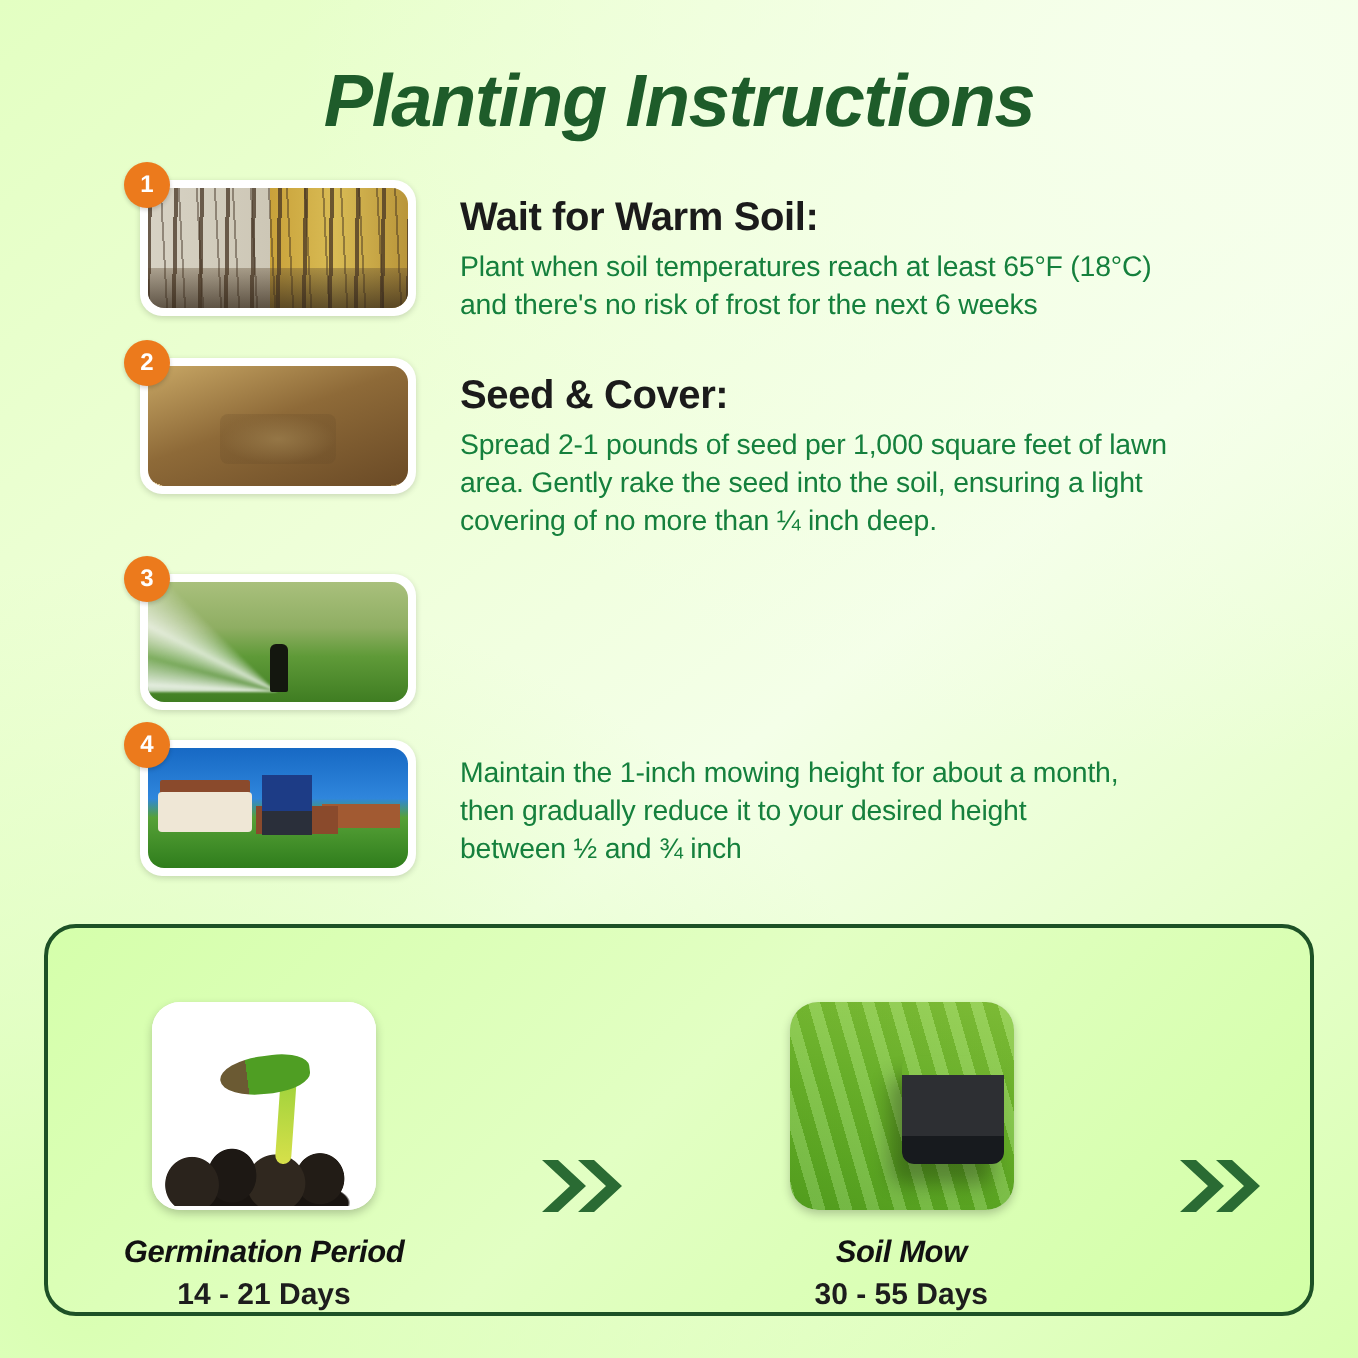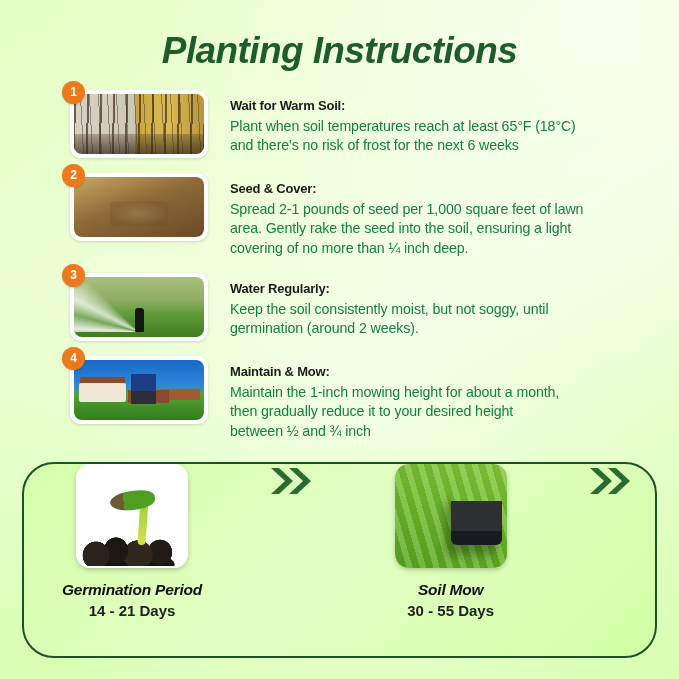--- a/index.html
+++ b/index.html
@@ -89,21 +89,21 @@
     font-weight: bold;
     line-height: 23px;
     text-align: center;
     z-index: 5;
     box-shadow: 0 1px 2px rgba(0,0,0,0.18);
   }
 
   .step-text { padding-top: 8px; flex: 1 1 auto; }
 
   .step-head {
-    font-size: 13px;
+    font-size: 20px;
     font-weight: bold;
     color: #1b1b1b;
     letter-spacing: -0.2px;
     margin-bottom: 4px;
   }
 
   .step-body {
     font-size: 14.2px;
     line-height: 1.36;
     color: #15803d;
@@ -112,24 +112,24 @@
   }
 
   
   .timeline {
     position: absolute;
     left: 22px;
     top: 462px;
     width: 635px;
     height: 196px;
     border: 2px solid #1d5126;
-    border-radius: 32px;
+    border-radius: 16px;
     background: linear-gradient(135deg, #d5ffab 0%, #e2ffc3 48%, #d2ffa6 100%);
     display: flex;
-    align-items: flex-start;
+    align-items: flex-end;
     justify-content: space-between;
     padding: 0 22px;
     gap: 48px;
   }
 
   .tl-item {
     width: 172px;
     display: flex;
     flex-direction: column;
     align-items: center;
@@ -368,36 +368,30 @@
       </div>
     </div>
 
     <div class="step">
       <div class="thumb-wrap">
         <div class="badge">3</div>
         <div class="thumb">
           <div class="pic pic-sprinkler"></div>
         </div>
       </div>
-      <div class="step-text">
-        <div class="step-head">Water Regularly:</div>
-        <div class="step-body">Keep the soil consistently moist, but not soggy, until
-germination (around 2 weeks).</div>
-      </div>
     </div>
 
     <div class="step">
       <div class="thumb-wrap">
         <div class="badge">4</div>
         <div class="thumb">
           <div class="pic pic-mow"></div>
         </div>
       </div>
       <div class="step-text">
-        <div class="step-head">Maintain &amp; Mow:</div>
         <div class="step-body">Maintain the 1-inch mowing height for about a month,
 then gradually reduce it to your desired height
 between ½ and ¾ inch</div>
       </div>
     </div>
 
   </div>
 
   <div class="timeline">
 

